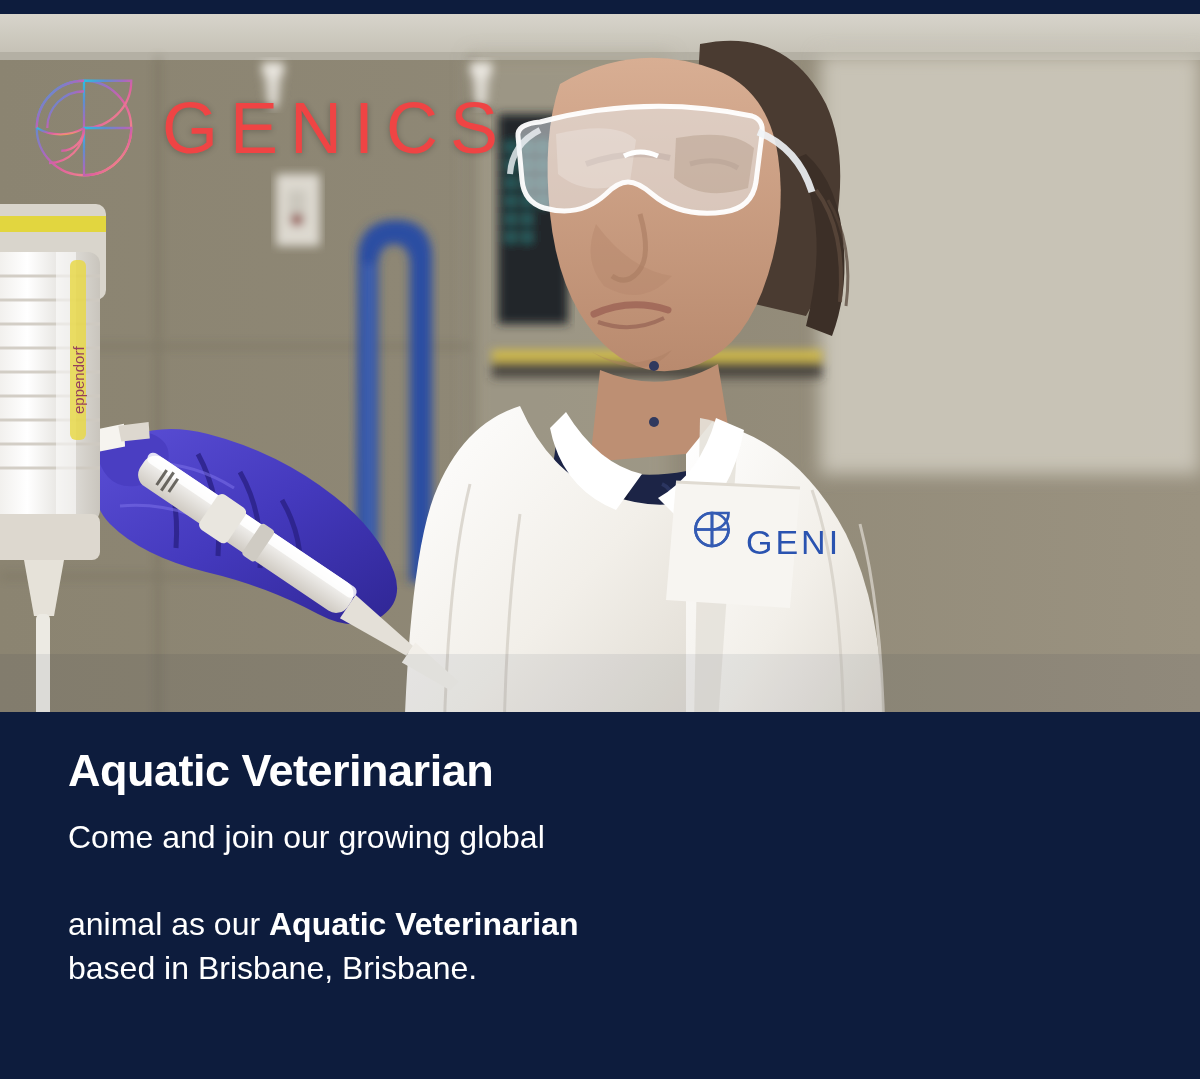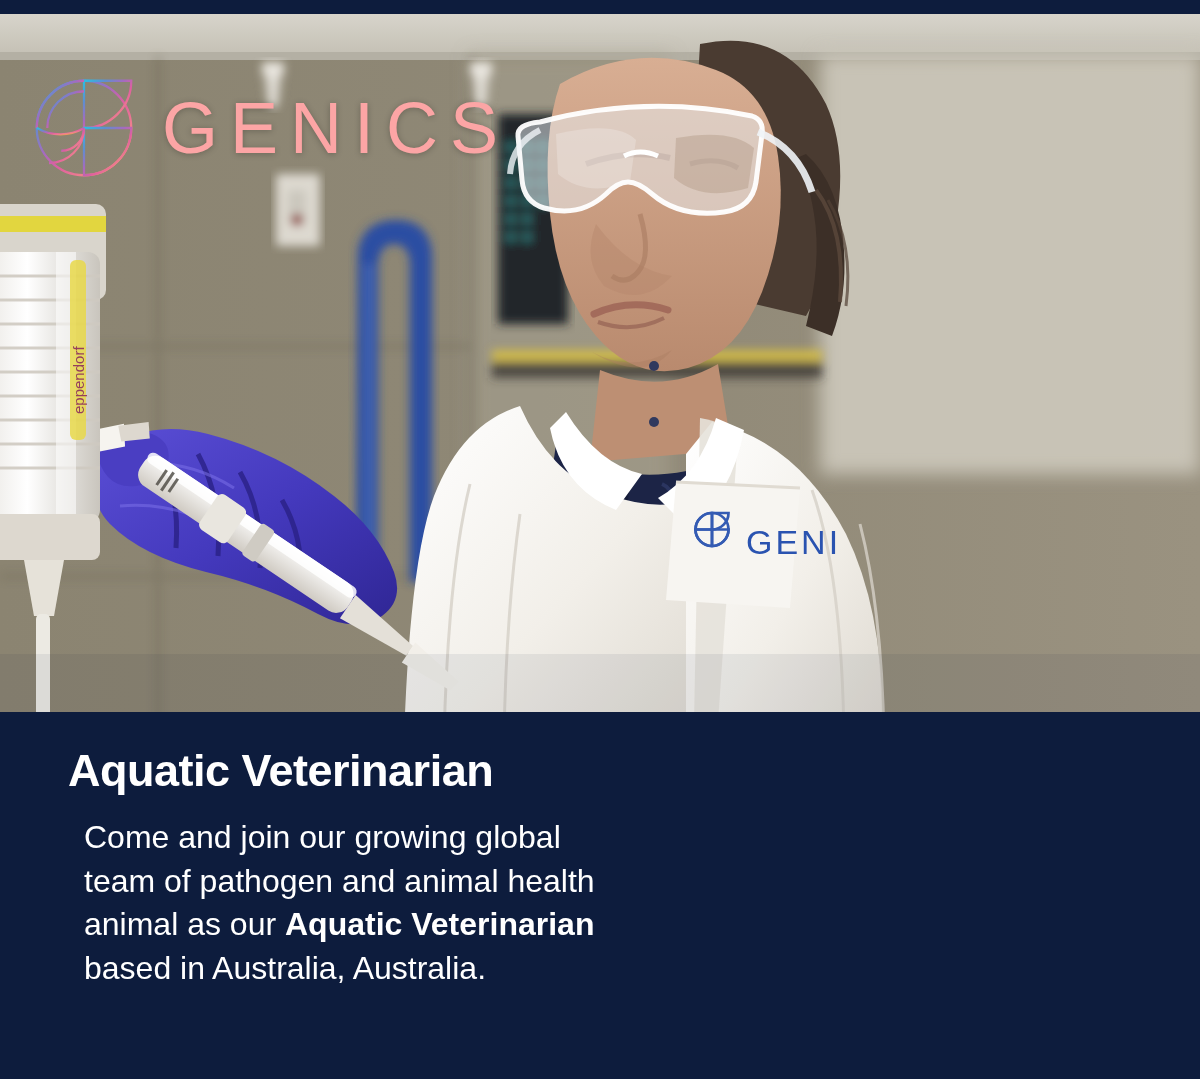--- a/index.html
+++ b/index.html
@@ -32,21 +32,21 @@
   .photo svg{display:block;width:1200px;height:726px;}
 
   
   .brand{
     position:absolute;left:28px;top:72px;
     display:flex;align-items:center;gap:22px;
     z-index:6;
   }
   .brand-mark{width:112px;height:112px;}
   .brand-word{
-    color:#fca5a5;
+    color:#ef4444;
     font-size:72px;
     font-weight:300;
     letter-spacing:12px;
     line-height:1;
     white-space:nowrap;
     text-shadow:0 1px 6px rgba(0,0,0,.25);
   }
 
   
   .headline{
@@ -78,21 +78,21 @@
     letter-spacing:-.5px;
     line-height:1.05;
     margin:0 0 22px 0;
     white-space:nowrap;
   }
   .job-desc{
     color:#ffffff;
     font-size:32px;
     font-weight:400;
     line-height:1.36;
-    margin:16px;
+    margin:0;
   }
   .job-desc b{font-weight:700;}
 </style>
 </head>
 <body>
 
 <div class="poster">
 
   <div class="top-bar"></div>
 
@@ -385,21 +385,21 @@
     <span class="brand-word">GENICS</span>
   </div>
 
 
   <div class="panel">
 
     <div class="panel-copy">
       <h2 class="job-title">Aquatic Veterinarian</h2>
       <p class="job-desc">
         <span>Come and join our growing global</span><br>
-        <span>team of pathogen and animal health</span><br>
+        <br>
         <span>animal as our </span><b>Aquatic Veterinarian</b><br>
-        <span>based in Australia, Australia.</span>
+        <span>based in Brisbane, Brisbane.</span>
       </p>
     </div>
 
   </div>
 
 </div>
 
 </body></html>

